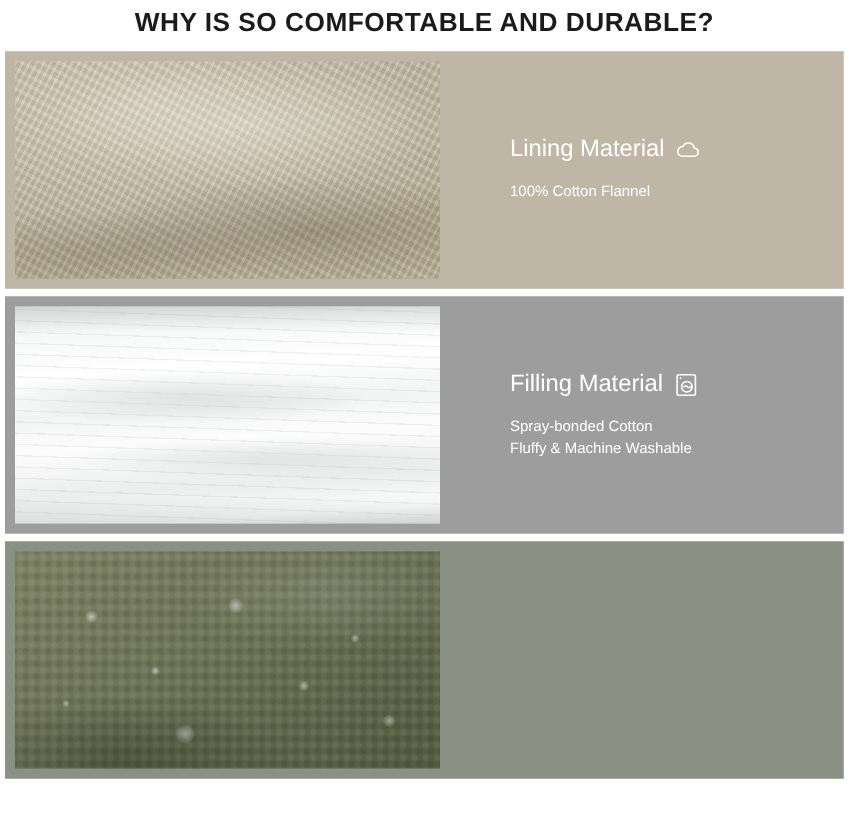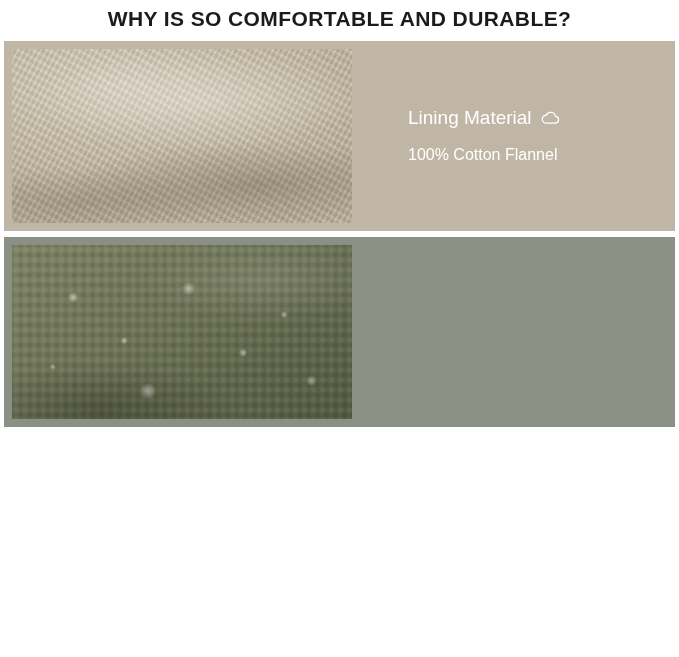--- a/index.html
+++ b/index.html
@@ -71,21 +71,21 @@
     margin-right: 8px;
   }
   .icon-box {
     display: inline-flex;
     align-items: center;
     justify-content: center;
     width: 22px;
     height: 22px;
   }
   .desc {
-    font-size: 16px;
+    font-size: 12px;
     line-height: 1.45;
     color: #ffffff;
   }
 
   
   .tex-flannel {
     width: 100%;
     height: 100%;
     background:
       repeating-linear-gradient(118deg, rgba(255,255,255,0.13) 0px, rgba(255,255,255,0.13) 2px, rgba(0,0,0,0.05) 2px, rgba(0,0,0,0.05) 5px),
@@ -163,20 +163,40 @@
           <span class="icon-box">
             <svg width="22" height="22" viewBox="0 0 24 24" fill="none" stroke="#ffffff" stroke-width="1.4" stroke-linecap="round" stroke-linejoin="round">
               <path d="M6.5 17.5h10a3.6 3.6 0 0 0 .3-7.2 5.2 5.2 0 0 0-9.9-1.3A3.8 3.8 0 0 0 6.5 17.5z"></path>
             </svg>
           </span>
         </div>
         <div class="desc">100% Cotton Flannel</div>
       </div>
     </div>
 
+    <div class="panel" style="background:#9d9d9d;">
+      <div class="photo">
+        <div class="tex-batting"></div>
+      </div>
+      <div class="text">
+        <div class="title-row">
+          <span class="title-text">Filling Material</span>
+          <span class="icon-box">
+            <svg width="22" height="22" viewBox="0 0 24 24" fill="none" stroke="#ffffff" stroke-width="1.4" stroke-linecap="round" stroke-linejoin="round">
+              <rect x="4" y="3" width="16" height="18" rx="1.5"></rect>
+              <circle cx="12.5" cy="13.5" r="4.6"></circle>
+              <circle cx="7" cy="6" r="0.8" fill="#ffffff" stroke="none"></circle>
+              <path d="M10 13.5c.8-.9 2.2-.9 3 0s2.2.9 3 0"></path>
+            </svg>
+          </span>
+        </div>
+        <div class="desc">Spray-bonded Cotton</div>
+        <div class="desc">Fluffy &amp; Machine Washable</div>
+      </div>
+    </div>
 
     <div class="panel" style="background:#8a9184;">
       <div class="photo">
         <div class="tex-taffeta"></div>
       </div>
     </div>
 
   </div>
 </div>
 

